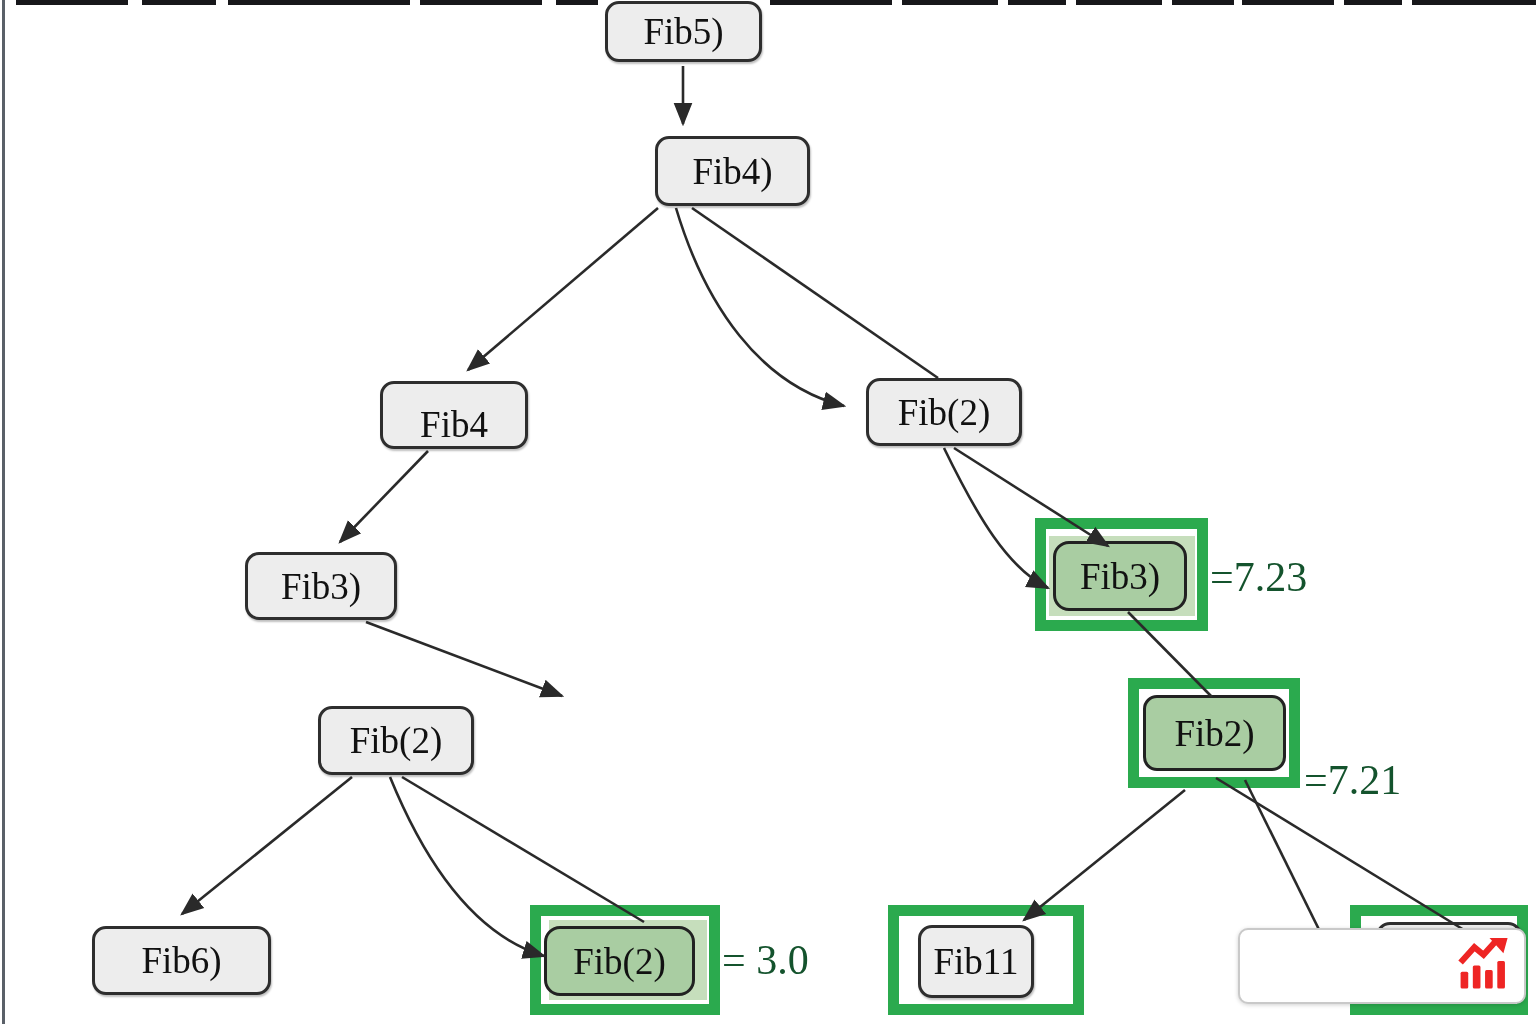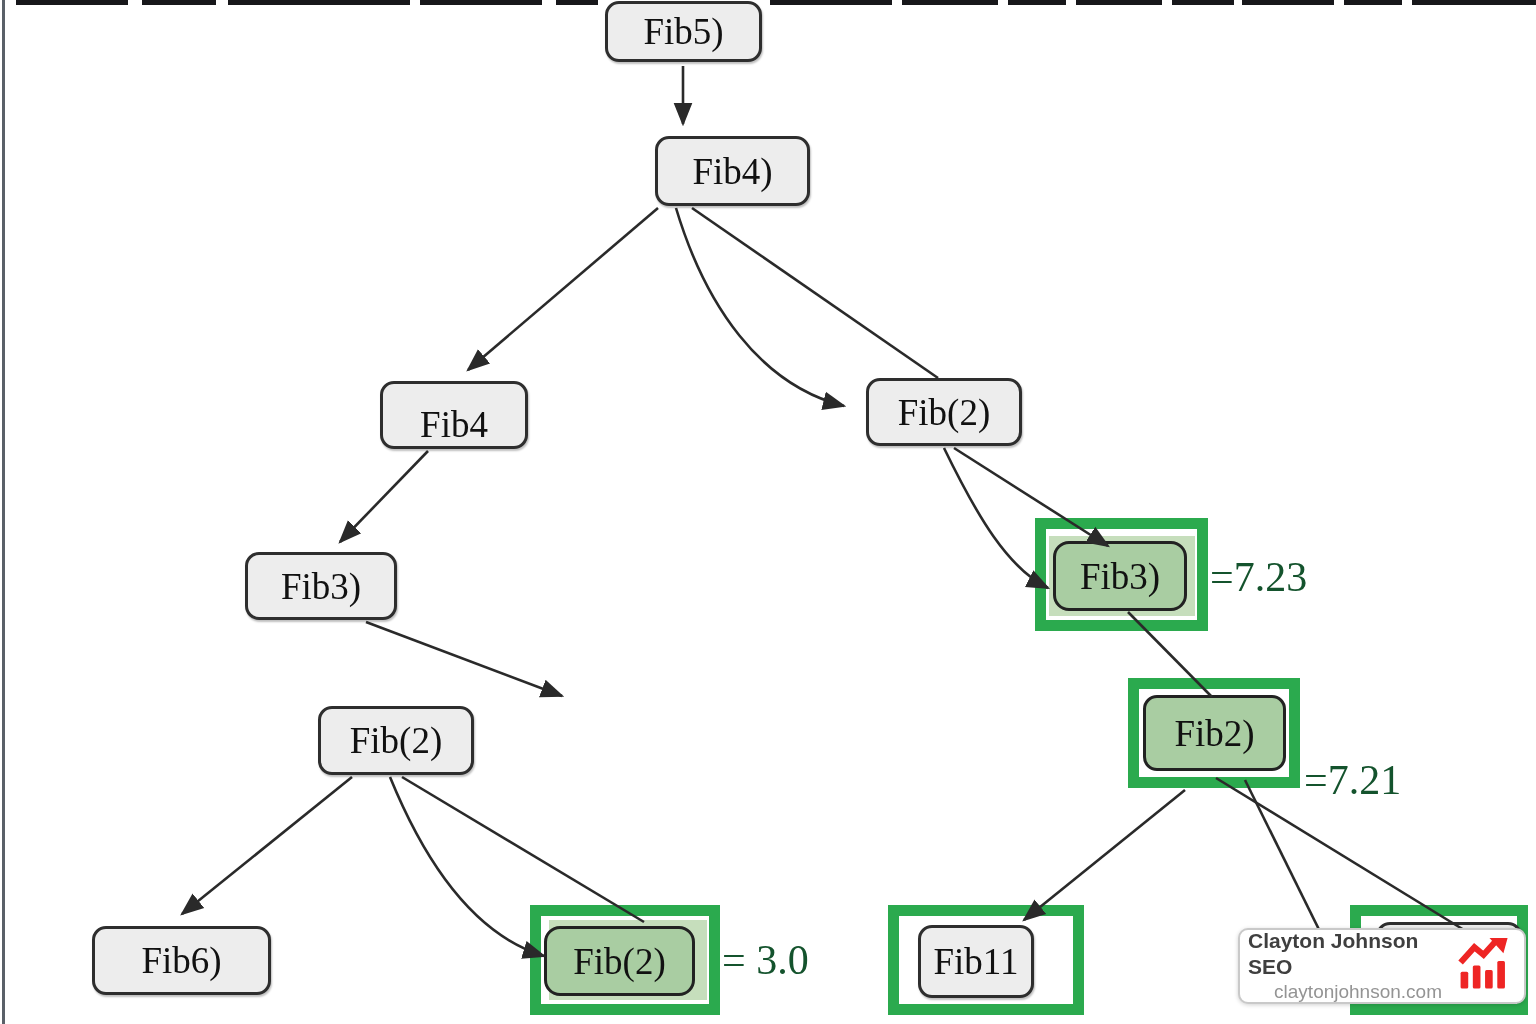--- a/index.html
+++ b/index.html
@@ -141,24 +141,20 @@
     <path d="M954,448 L1108,546" marker-end="url(#ah)"></path>
     <path d="M944,448 C978,518 1008,568 1048,588" marker-end="url(#ah)"></path>
     <path d="M1128,612 L1212,697"></path>
     <path d="M1185,790 L1024,920" marker-end="url(#ah)"></path>
     <path d="M1245,780 L1338,968"></path>
     <path d="M1216,778 L1464,930"></path>
   </g>
 </svg>
 
 <div class="watermark">
-  <div class="wm-text">
-    <span class="wm-title">Clayton Johnson SEO</span>
-    <span class="wm-url">claytonjohnson.com</span>
-  </div>
   <span>
     <svg width="52" height="52" viewBox="0 0 34 34">
       <g fill="#ee2524">
         <rect x="3" y="22" width="5" height="11" rx="1"></rect>
         <rect x="11" y="18" width="5" height="15" rx="1"></rect>
         <rect x="19" y="21" width="5" height="12" rx="1"></rect>
         <rect x="27" y="15" width="5" height="18" rx="1"></rect>
       </g>
       <path d="M3,16 L12,6 L18,11 L27,1" stroke="#ee2524" stroke-width="4" fill="none"></path>
       <path d="M20,0 L33,0 L30,11 z" fill="#ee2524" transform="translate(1,-1)"></path>

